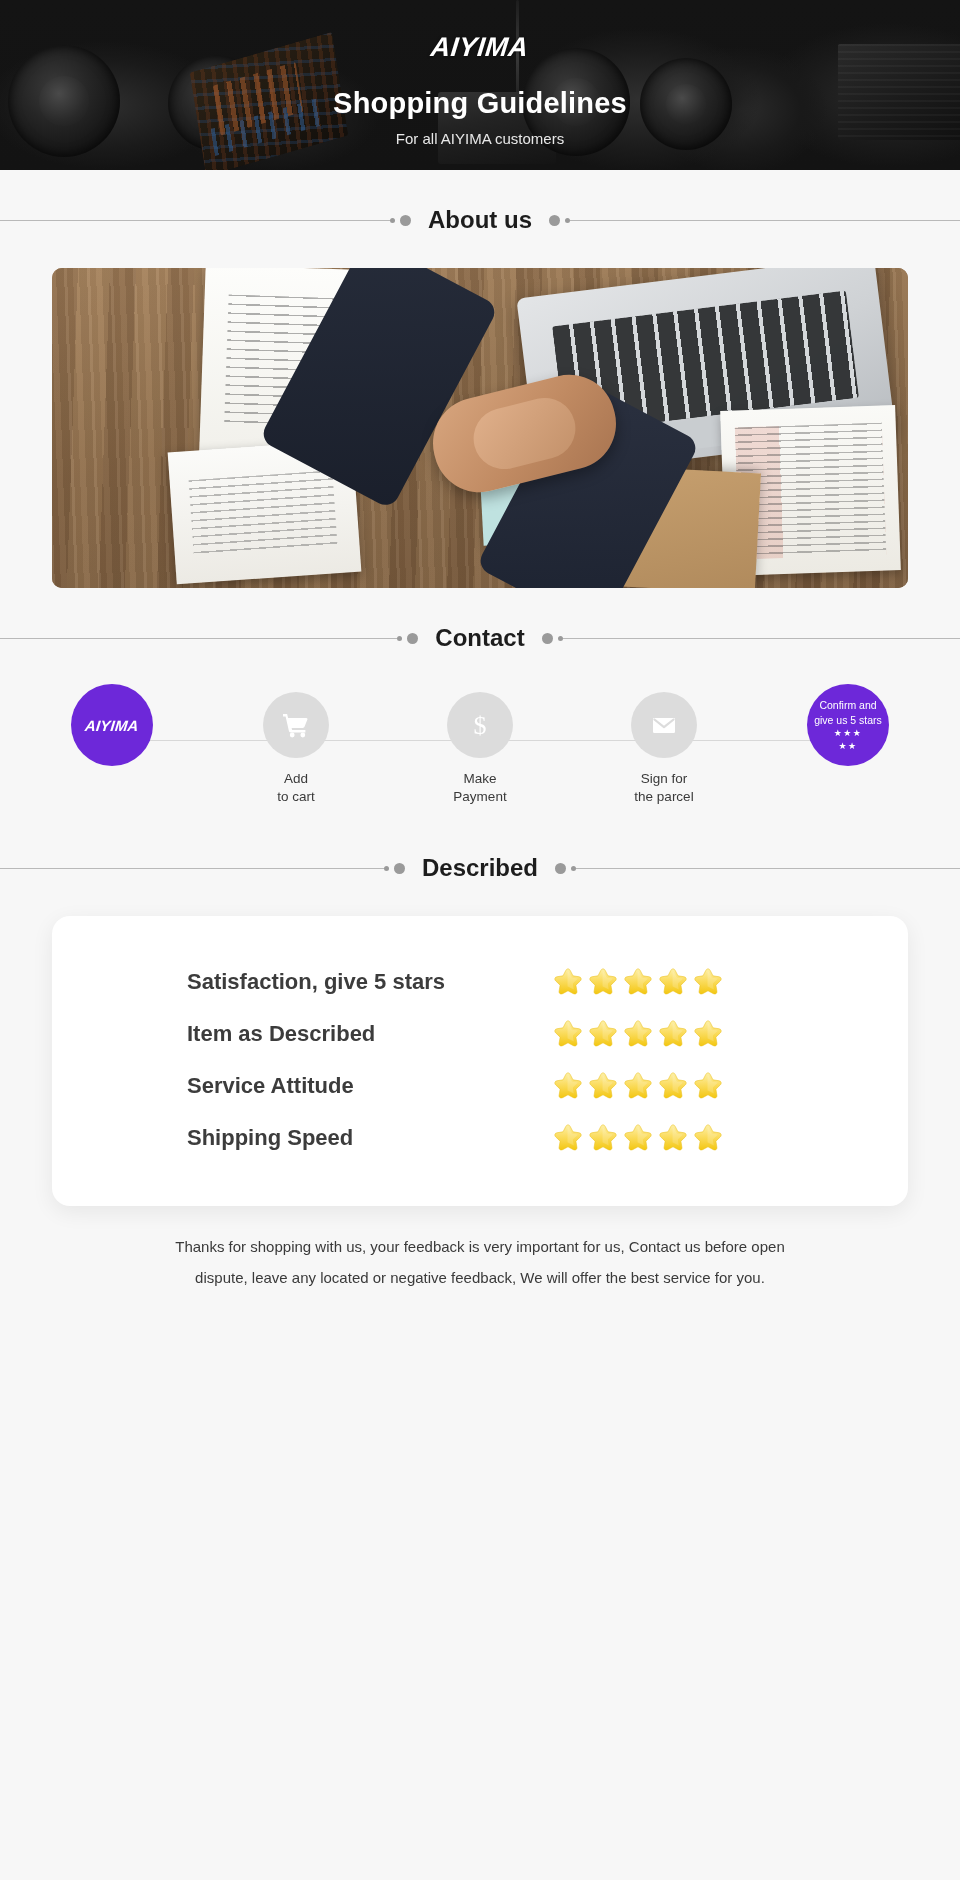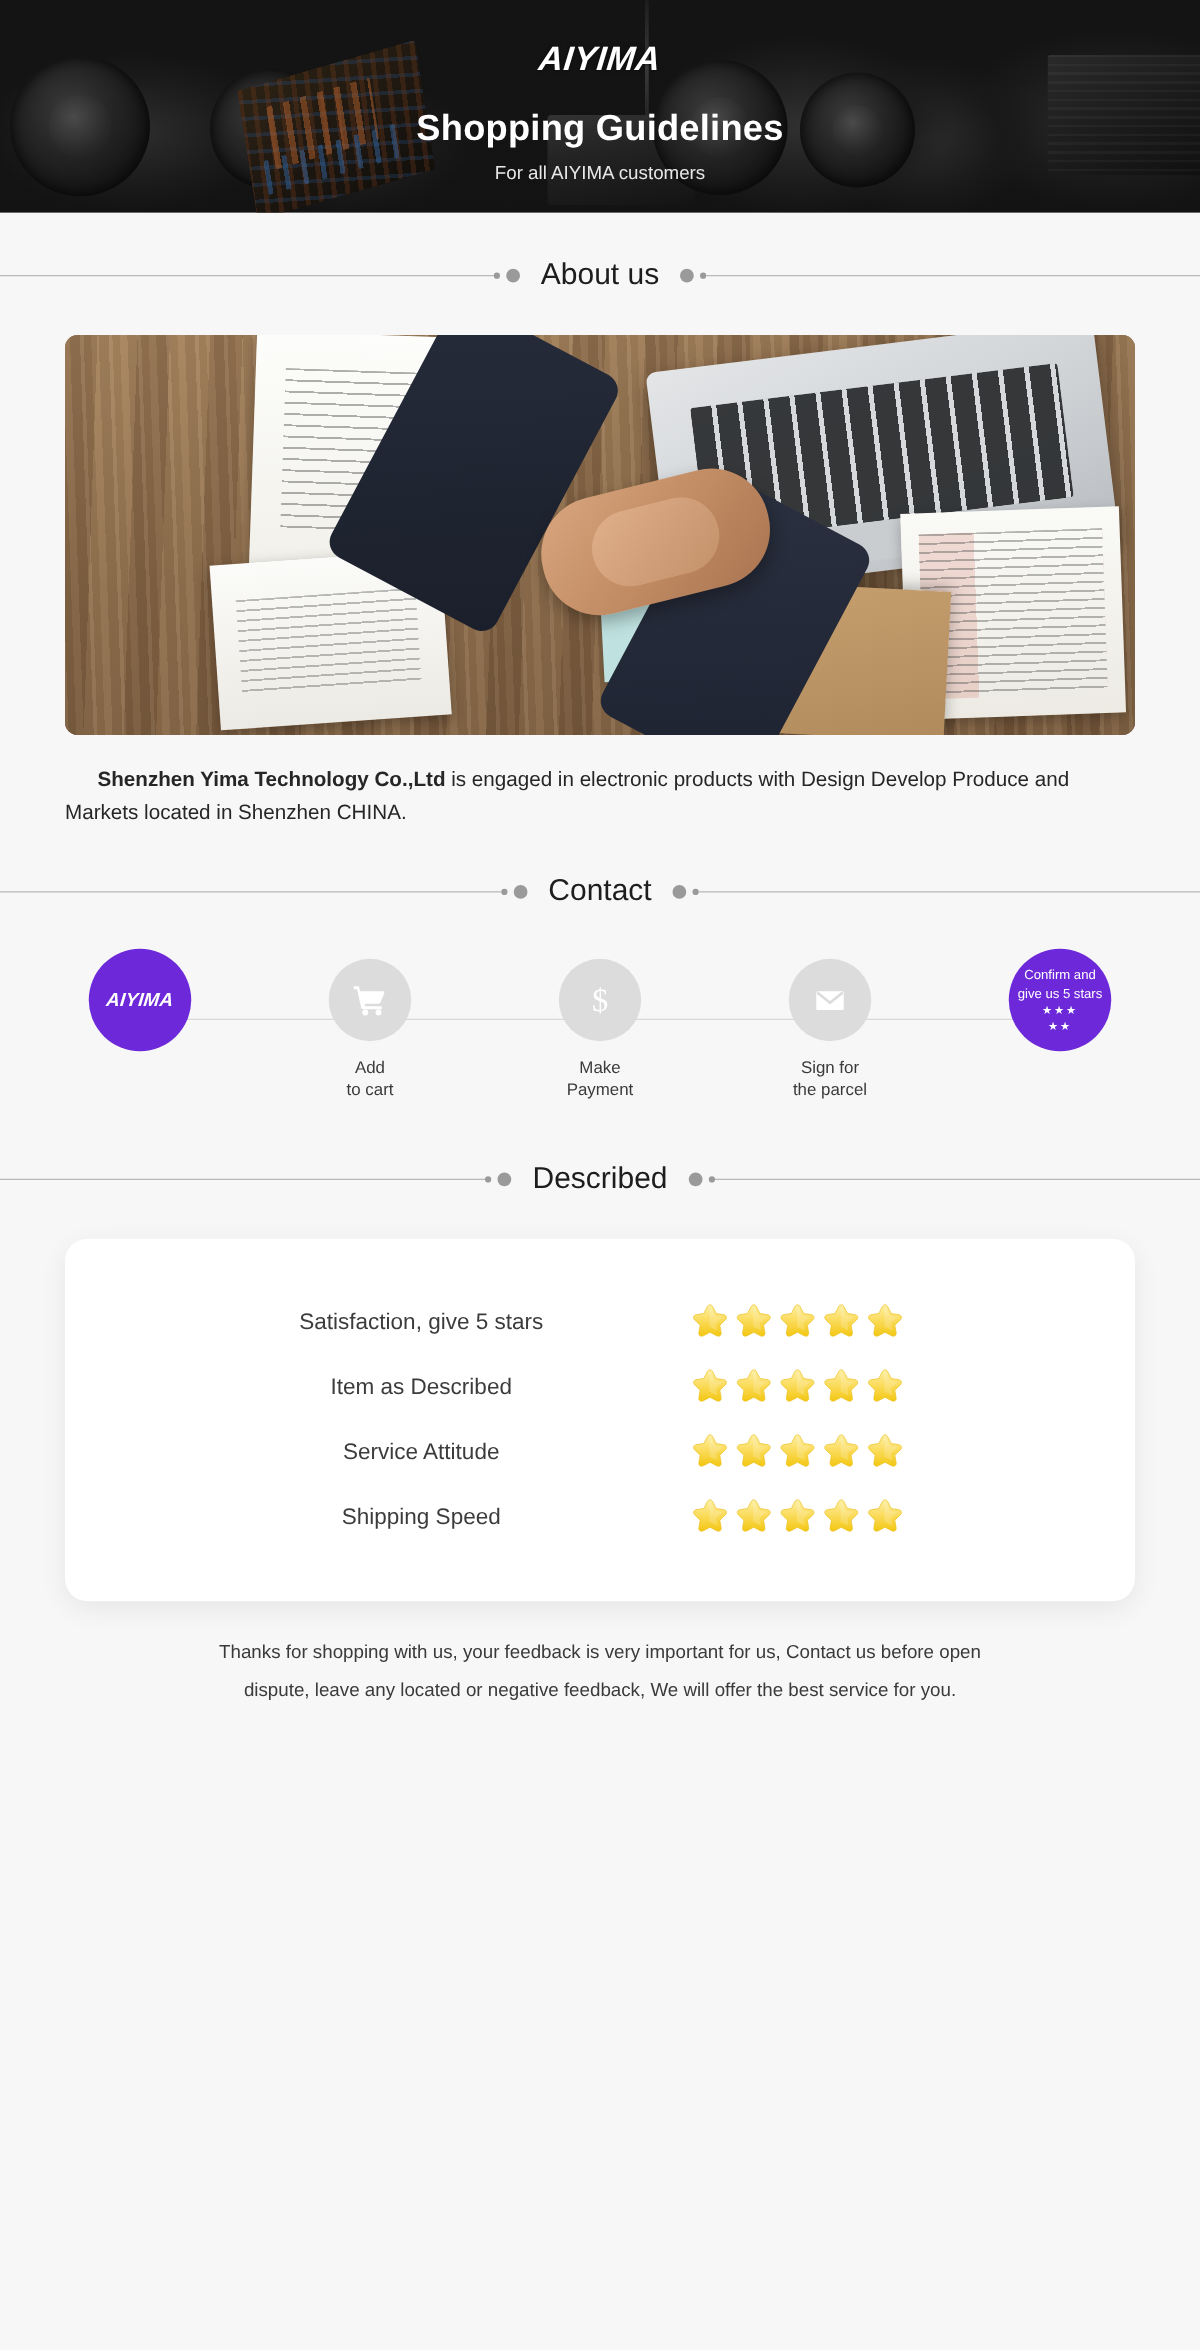--- a/index.html
+++ b/index.html
@@ -164,21 +164,21 @@
     align-items: center;
     gap: 5px;
     flex: 0 0 auto;
   }
   .dot-sm { width: 5px; height: 5px; border-radius: 50%; background: #9a9a9a; }
   .dot-lg { width: 11px; height: 11px; border-radius: 50%; background: #9a9a9a; }
   .divider .dv-title {
     flex: 0 0 auto;
     padding: 0 17px;
     font-size: 24px;
-    font-weight: 400;
+    font-weight: 700;
     color: #1d1d1d;
     white-space: nowrap;
   }
 
   
   .about-photo {
     margin: 28px auto 0;
     width: 856px;
     height: 320px;
     border-radius: 10px;
@@ -383,23 +383,23 @@
   }
   .fb-row {
     display: flex;
     align-items: center;
     justify-content: center;
     gap: 66px;
     padding: 11px 0;
   }
   .fb-label {
     width: 300px;
-    text-align: center;
-    font-size: 18px;
-    font-weight: 400;
+    text-align: left;
+    font-size: 22px;
+    font-weight: 700;
     color: #3c3c3c;
   }
   .fb-stars {
     width: 220px;
     display: flex;
     gap: 5px;
     align-items: center;
   }
   .star {
     width: 30px; height: 30px;
@@ -462,21 +462,20 @@
     <div class="papers-r"></div>
     <div class="folder"></div>
     <div class="clipboard"></div>
     <div class="sticky"></div>
     <div class="arm-a"></div>
     <div class="arm-b"></div>
     <div class="hands"></div>
   </div>
 
   <div class="about-text">
-    <p><span class="strong">Shenzhen Yima Technology Co.,Ltd</span><span> is engaged in electronic products with Design Develop Produce and Markets located in Shenzhen CHINA.</span></p>
   </div>
 
   <div class="divider" style="margin-top:30px;">
     <div class="line"></div>
     <div class="dots-l">
       <span class="dot-sm"></span>
       <span class="dot-lg"></span>
     </div>
     <div class="dv-title">Contact</div>
     <div class="dots-r">

